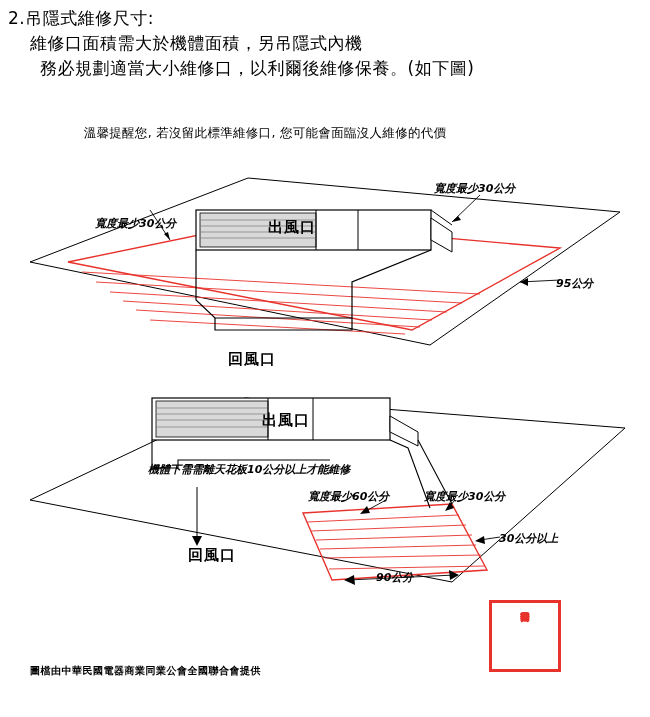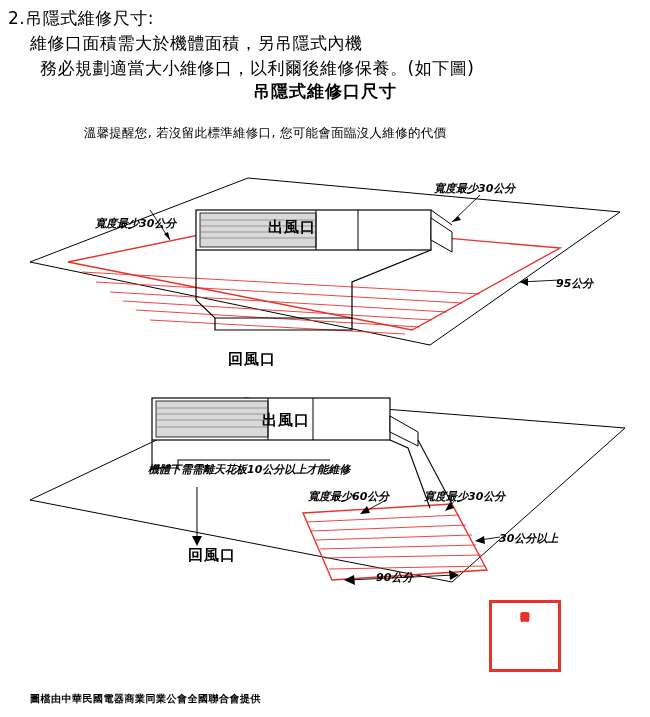--- a/index.html
+++ b/index.html
@@ -29,21 +29,21 @@
   .note{
     position:absolute;top:125px;left:0;width:530px;
     text-align:center;font-size:12.5px;letter-spacing:0.3px;
   }
 
   .footer-credit{
     position:absolute;top:640px;left:0;width:650px;
     text-align:center;font-size:15px;letter-spacing:2px;font-weight:bold;
   }
   .footer-small{
-    position:absolute;top:692px;left:30px;
+    position:absolute;top:664px;left:30px;
     font-size:10px;letter-spacing:0.5px;font-weight:bold;
   }
 
   
   .seal{
     position:absolute;left:489px;top:600px;width:72px;height:72px;
     border:3px solid #e8322c;box-sizing:border-box;
     display:flex;align-items:center;justify-content:center;
     overflow:hidden;
   }
@@ -71,21 +71,20 @@
 <body>
 
 <div class="page">
 
   <div class="head">
     <div class="l1">2.吊隱式維修尺寸:</div>
     <div class="l2">維修口面積需大於機體面積，另吊隱式內機</div>
     <div class="l3">務必規劃適當大小維修口，以利爾後維修保養。(如下圖)</div>
   </div>
 
-  <div class="subtitle">吊隱式維修口尺寸</div>
   <div class="note">溫馨提醒您, 若沒留此標準維修口, 您可能會面臨沒人維修的代價</div>
 
   <svg class="draw" viewBox="0 0 650 717">
 
     <g>
       <path d="M 30 262 L 248 178 L 620 212 L 430 345 Z" fill="none" stroke="#000" stroke-width="1"></path>
     </g>
 
     <g>
       <path d="M 68 262 L 262 222 L 560 248 L 412 330 Z" fill="none" stroke="#e8322c" stroke-width="1.4"></path>

